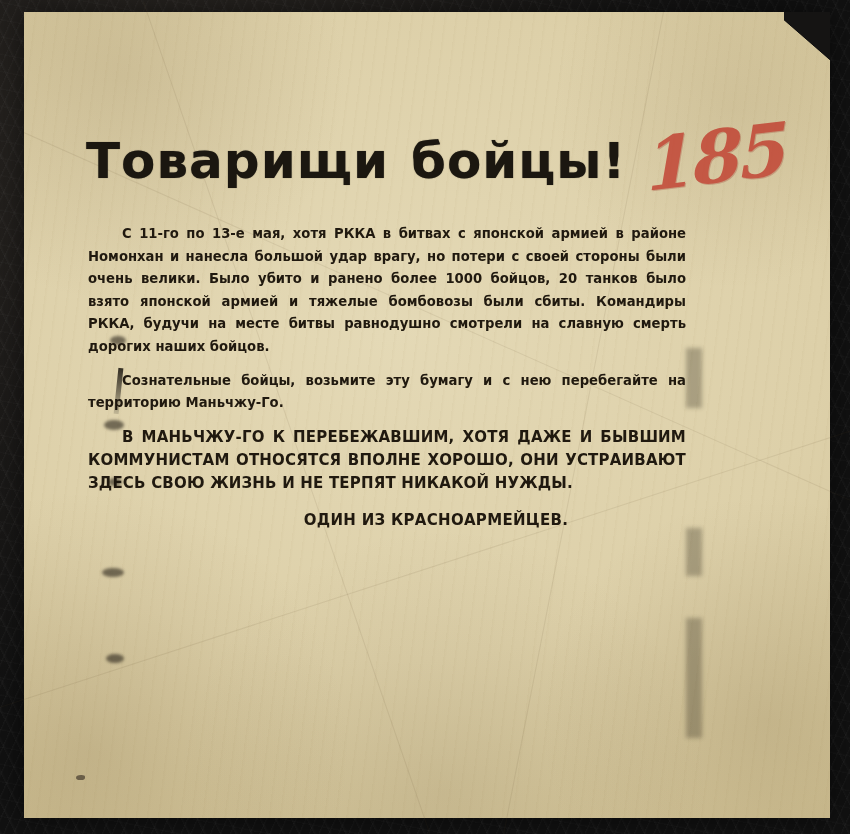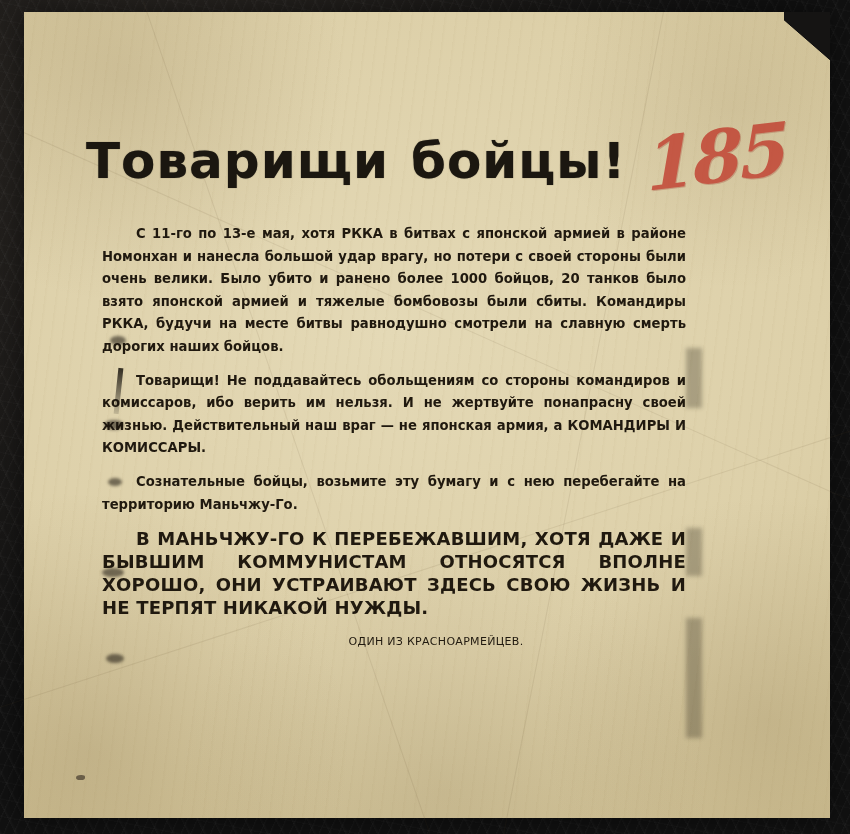--- a/index.html
+++ b/index.html
@@ -128,25 +128,25 @@
     margin-top: 24px;
     width: 600px;
     color: #20190f;
     font-family: "DejaVu Sans", sans-serif;
     font-size: 13.2px;
     line-height: 22.6px;
     font-weight: 700;
     text-align: justify;
   }
   #body-text p {
-    margin: 0 0 11px 16px;
+    margin: 0 0 11px 2px;
     text-indent: 34px;
   }
   #body-text p.caps {
-    font-size: 18px;
+    font-size: 15px;
     letter-spacing: .2px;
     line-height: 23px;
   }
   #body-text p.tight { margin-bottom: 9px; }
 
   
   .smudge {
     position: absolute;
     background: rgba(25,20,12,0.55);
     border-radius: 50%;
@@ -163,22 +163,22 @@
     background: linear-gradient(180deg, rgba(20,16,10,.85), rgba(20,16,10,.15));
     transform: rotate(6deg);
     filter: blur(.6px);
     pointer-events: none;
   }
 
   #signature {
     margin-top: 16px;
     text-align: center;
     font-family: "DejaVu Sans", sans-serif;
-    font-weight: 400;
-    font-size: 11px;
+    font-weight: 700;
+    font-size: 15px;
     color: #20190f;
     letter-spacing: .3px;
     padding-left: 90px;
   }
 
   
   .edge-dark {
     position: absolute;
     right: -6px;
     width: 16px;
@@ -203,21 +203,20 @@
 
     <div class="torn-corner"></div>
     <div class="speck"></div>
 
     <div id="content">
 
       <h1 id="headline"><span>Товарищи</span><span class="gap"></span><span>бойцы!</span></h1>
 
       <div id="body-text">
         <p>С 11-го по 13-е мая, хотя РККА в битвах с японской армией в районе Номонхан и нанесла большой удар врагу, но потери с своей стороны были очень велики. Было убито и ранено более 1000 бойцов, 20 танков было взято японской армией и тяжелые бомбовозы были сбиты. Командиры РККА, будучи на месте битвы равнодушно смотрели на славную смерть дорогих наших бойцов.</p>
-        <p>Товарищи! Не поддавайтесь обольщениям со стороны командиров и комиссаров, ибо верить им нельзя. И не жертвуйте понапрасну своей жизнью. Действительный наш враг — не японская армия, а КОМАНДИРЫ И КОМИССАРЫ.</p>
         <p>Сознательные бойцы, возьмите эту бумагу и с нею перебегайте на территорию Маньчжу-Го.</p>
         <p class="caps">В МАНЬЧЖУ-ГО К ПЕРЕБЕЖАВШИМ, ХОТЯ ДАЖЕ И БЫВШИМ КОММУНИСТАМ ОТНОСЯТСЯ ВПОЛНЕ ХОРОШО, ОНИ УСТРАИВАЮТ ЗДЕСЬ СВОЮ ЖИЗНЬ И НЕ ТЕРПЯТ НИКАКОЙ НУЖДЫ.</p>
       </div>
 
       <div id="signature">ОДИН ИЗ КРАСНОАРМЕЙЦЕВ.</div>
 
       <div class="smudge" style="left:24px;top:238px;width:16px;height:9px;"></div>
       <div class="smudge" style="left:18px;top:322px;width:20px;height:10px;"></div>
       <div class="smudge" style="left:22px;top:380px;width:14px;height:8px;"></div>
       <div class="smudge" style="left:16px;top:470px;width:22px;height:9px;"></div>

